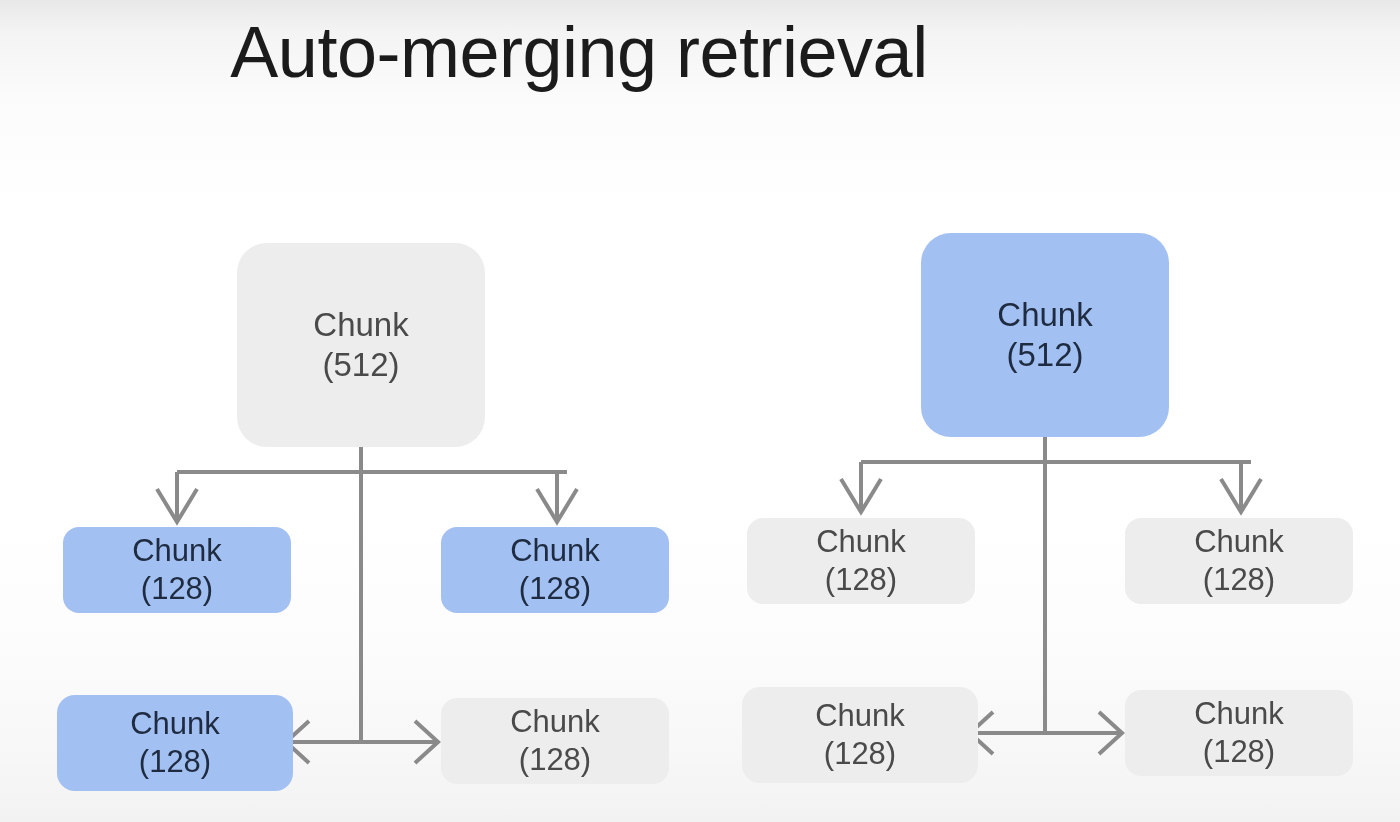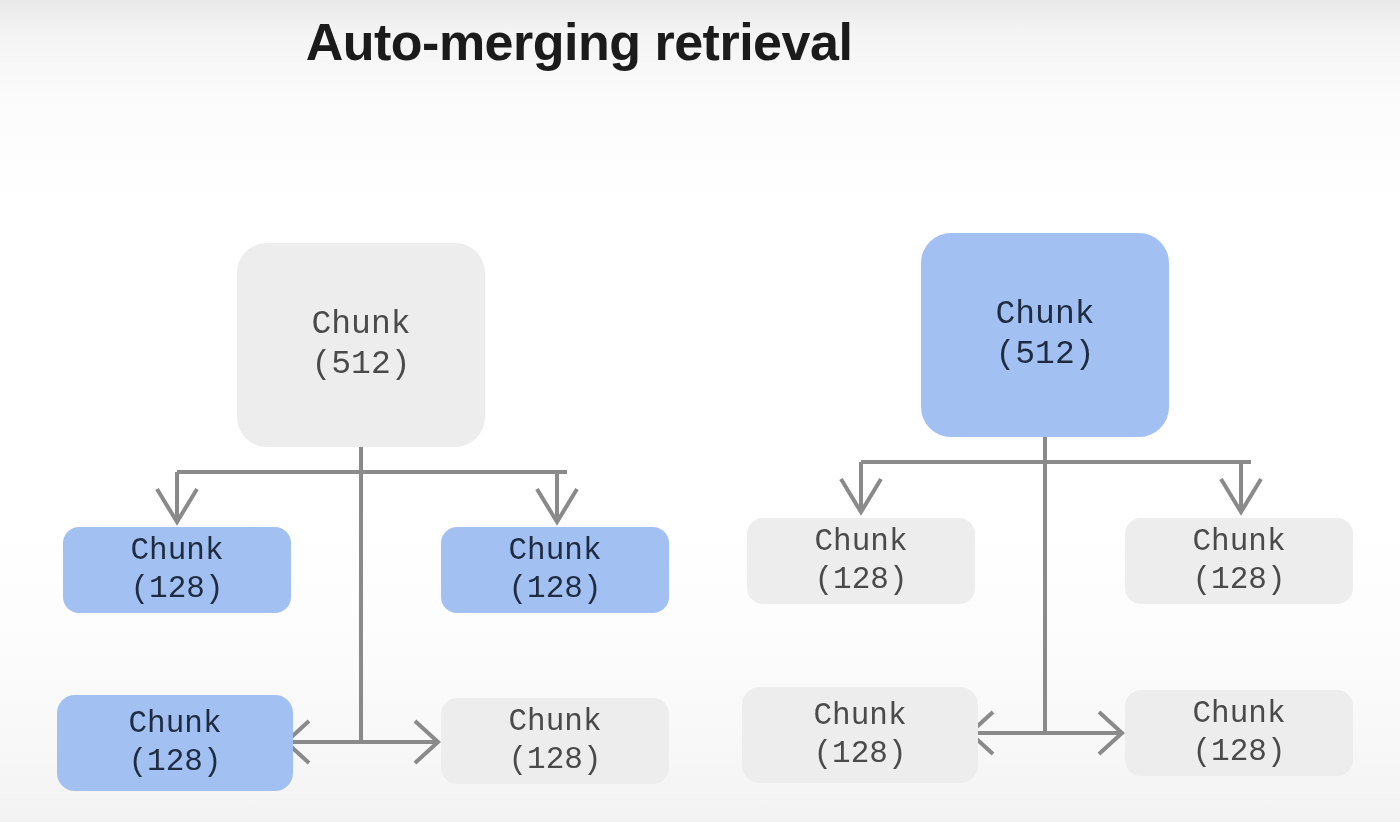--- a/index.html
+++ b/index.html
@@ -23,22 +23,22 @@
     overflow: hidden;
   }
 
   
   #title {
     position: absolute;
     left: 0;
     top: 16px;
     width: 1158px;
     text-align: center;
-    font-size: 52px;
-    font-weight: 700;
+    font-size: 72px;
+    font-weight: 400;
     letter-spacing: -0.5px;
     color: #1b1b1b;
     line-height: 1.0;
     white-space: nowrap;
     font-family: "Liberation Sans", sans-serif;
   }
 
   
   #connectors {
     position: absolute;
@@ -52,21 +52,21 @@
   
   .node {
     position: absolute;
     box-sizing: border-box;
     display: flex;
     flex-direction: column;
     align-items: center;
     justify-content: center;
     text-align: center;
     line-height: 1.22;
-    font-family: Liberation Mono, monospace;
+    font-family: Liberation Sans, sans-serif;
     font-weight: 400;
   }
   .node .lbl-name { display: block; }
   .node .lbl-size { display: block; }
 
   .node.gray {
     background: #ededed;
     color: #4a4a4a;
   }
   .node.blue {

